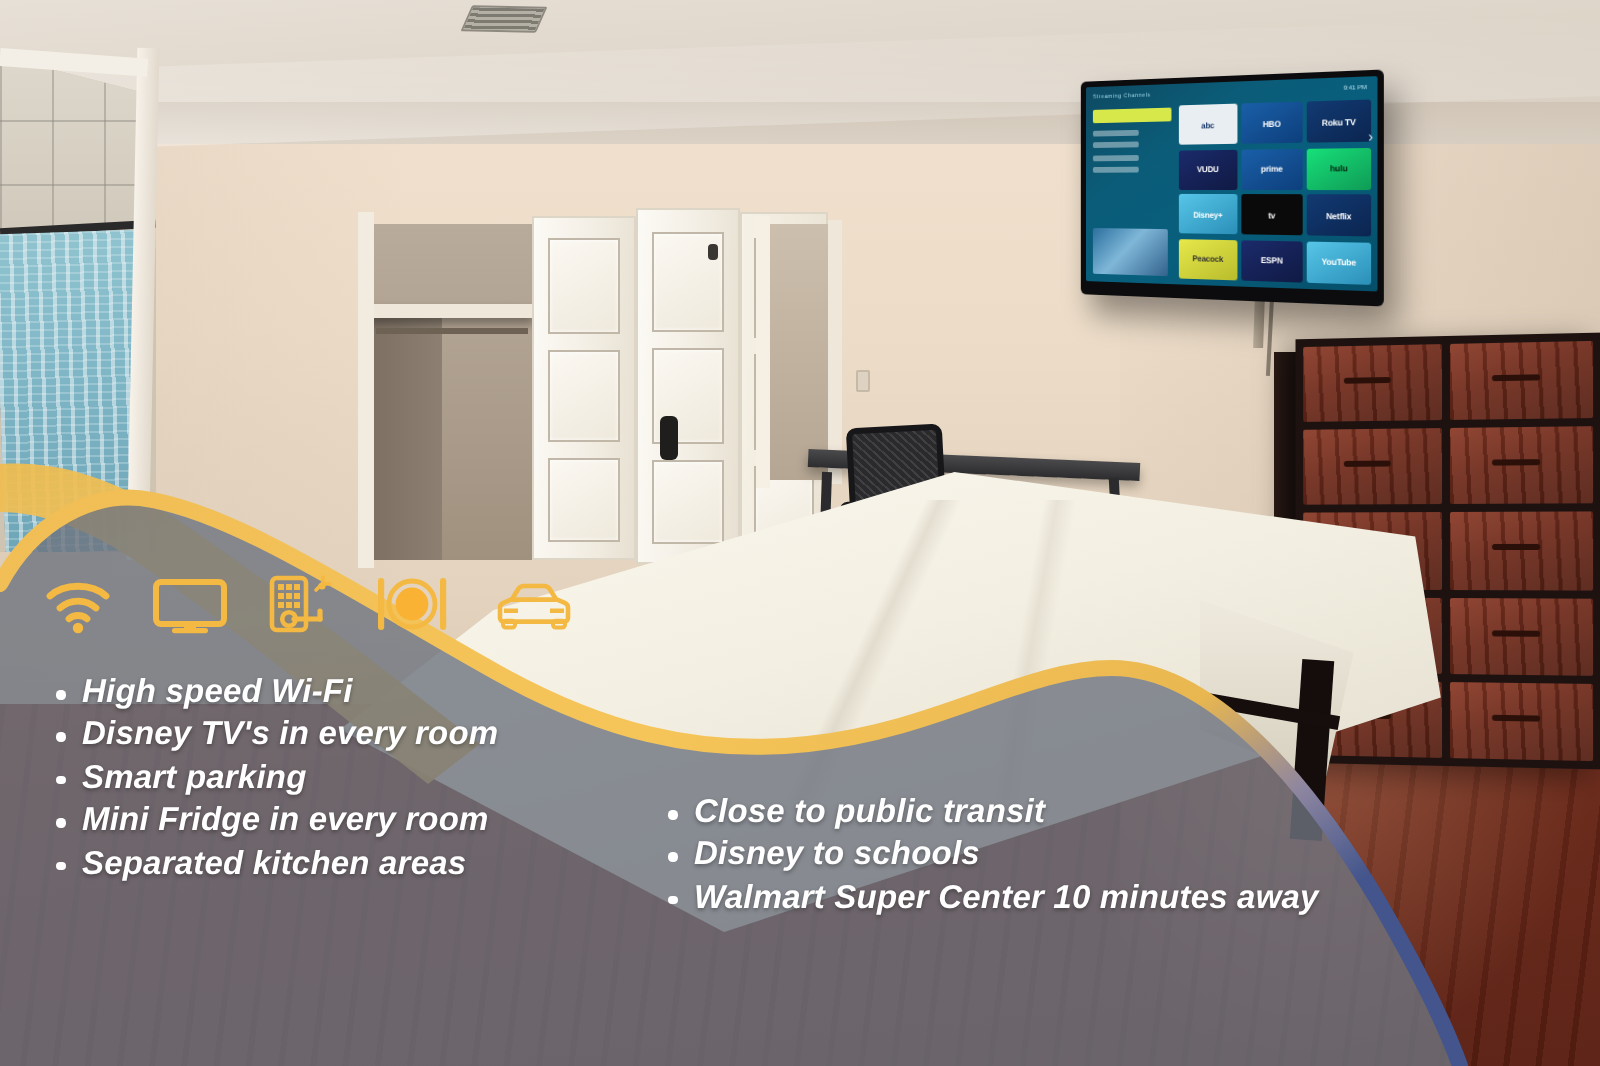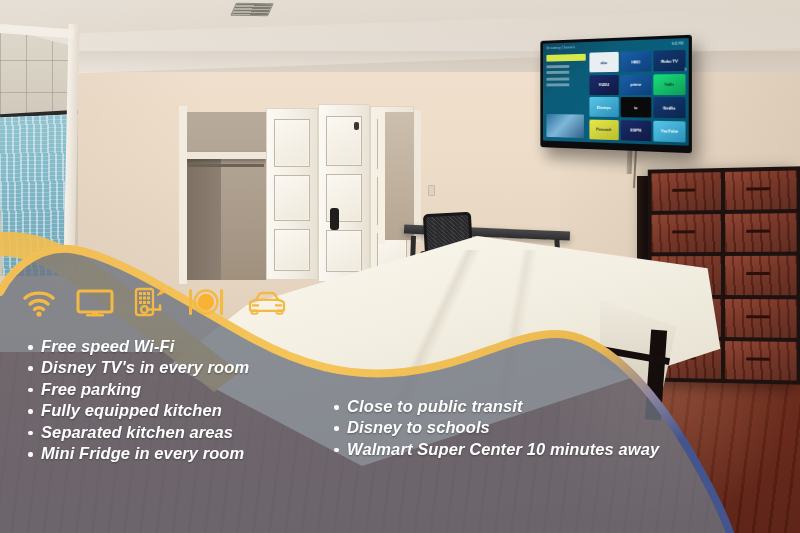--- a/index.html
+++ b/index.html
@@ -527,26 +527,25 @@
             <path d="M6 16.4 h7 M29 16.4 h7"></path>
           </g>
           <rect x="5.5" y="21.4" width="6" height="3.4" rx="1.4" fill="none" stroke="#F4B942" stroke-width="2"></rect>
           <rect x="30.5" y="21.4" width="6" height="3.4" rx="1.4" fill="none" stroke="#F4B942" stroke-width="2"></rect>
         </svg>
       </span>
 
     </div>
 
     <ul class="bullets bullets-left">
-      <li>Free speed Wi-Fi</li>
+      <li>High speed Wi-Fi</li>
       <li>Disney TV's in every room</li>
-      <li>Free parking</li>
-      <li>Fully equipped kitchen</li>
+      <li>Smart parking</li>
+      <li>Mini Fridge in every room</li>
       <li>Separated kitchen areas</li>
-      <li>Mini Fridge in every room</li>
     </ul>
 
     <ul class="bullets bullets-right">
       <li>Close to public transit</li>
       <li>Disney to schools</li>
       <li>Walmart Super Center 10 minutes away</li>
     </ul>
 
   </div>
 </div>

